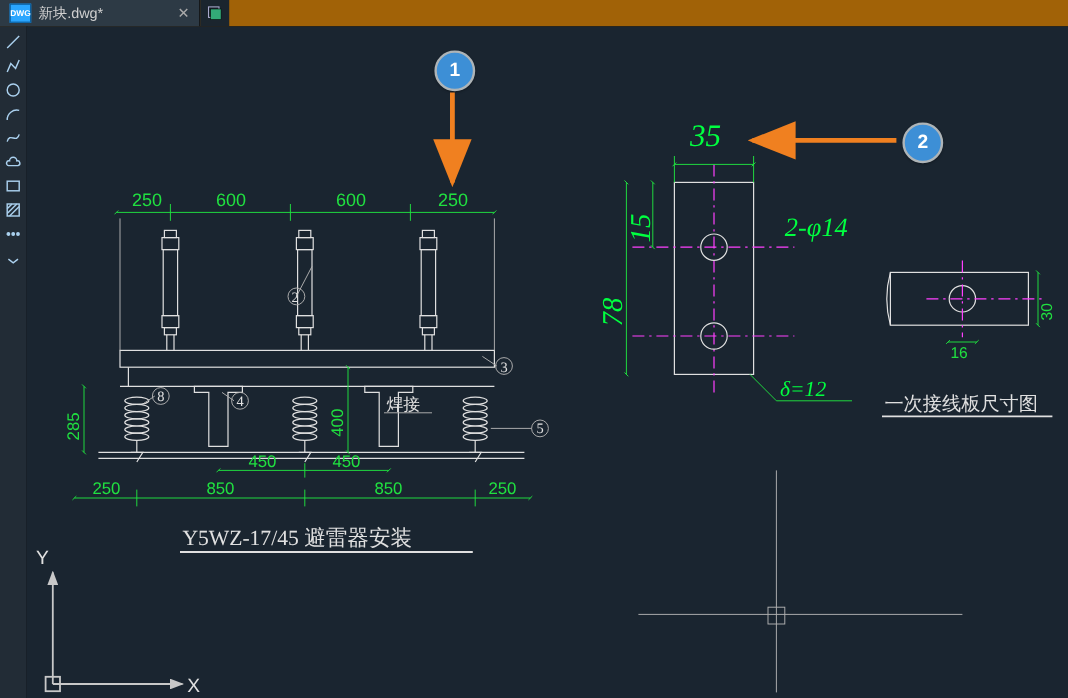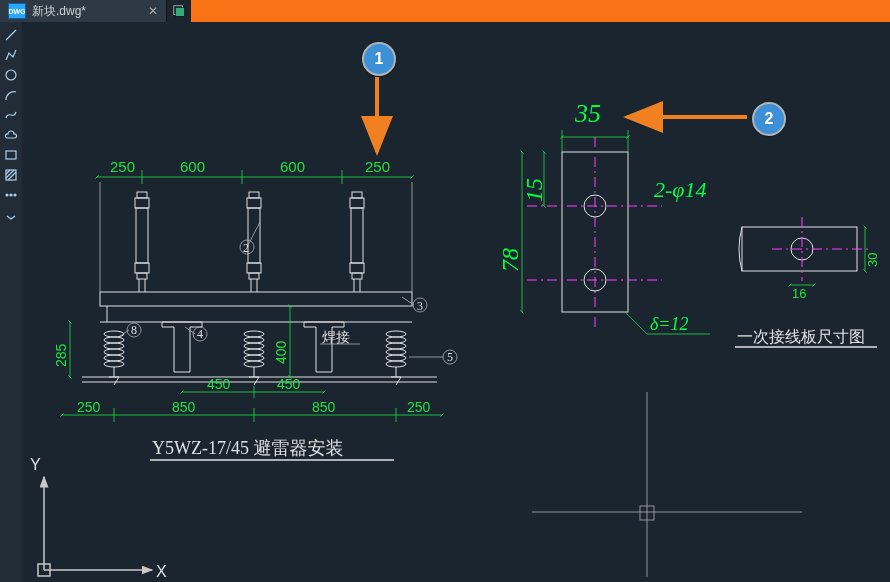--- a/index.html
+++ b/index.html
@@ -11,21 +11,21 @@
     font-family: "Microsoft YaHei", Arial, sans-serif;
     overflow: hidden;
     color: #ccc;
     position: relative;
   }
   
   .tabbar {
     position: absolute;
     top: 0; left: 0; right: 0;
     height: 22px;
-    background: #f97316;
+    background: #a16207;
     display: flex;
     align-items: stretch;
     border-bottom: 1px solid #000;
   }
   .tab {
     background: #2d3a45;
     display: flex;
     align-items: center;
     gap: 6px;
     padding: 0 8px;

